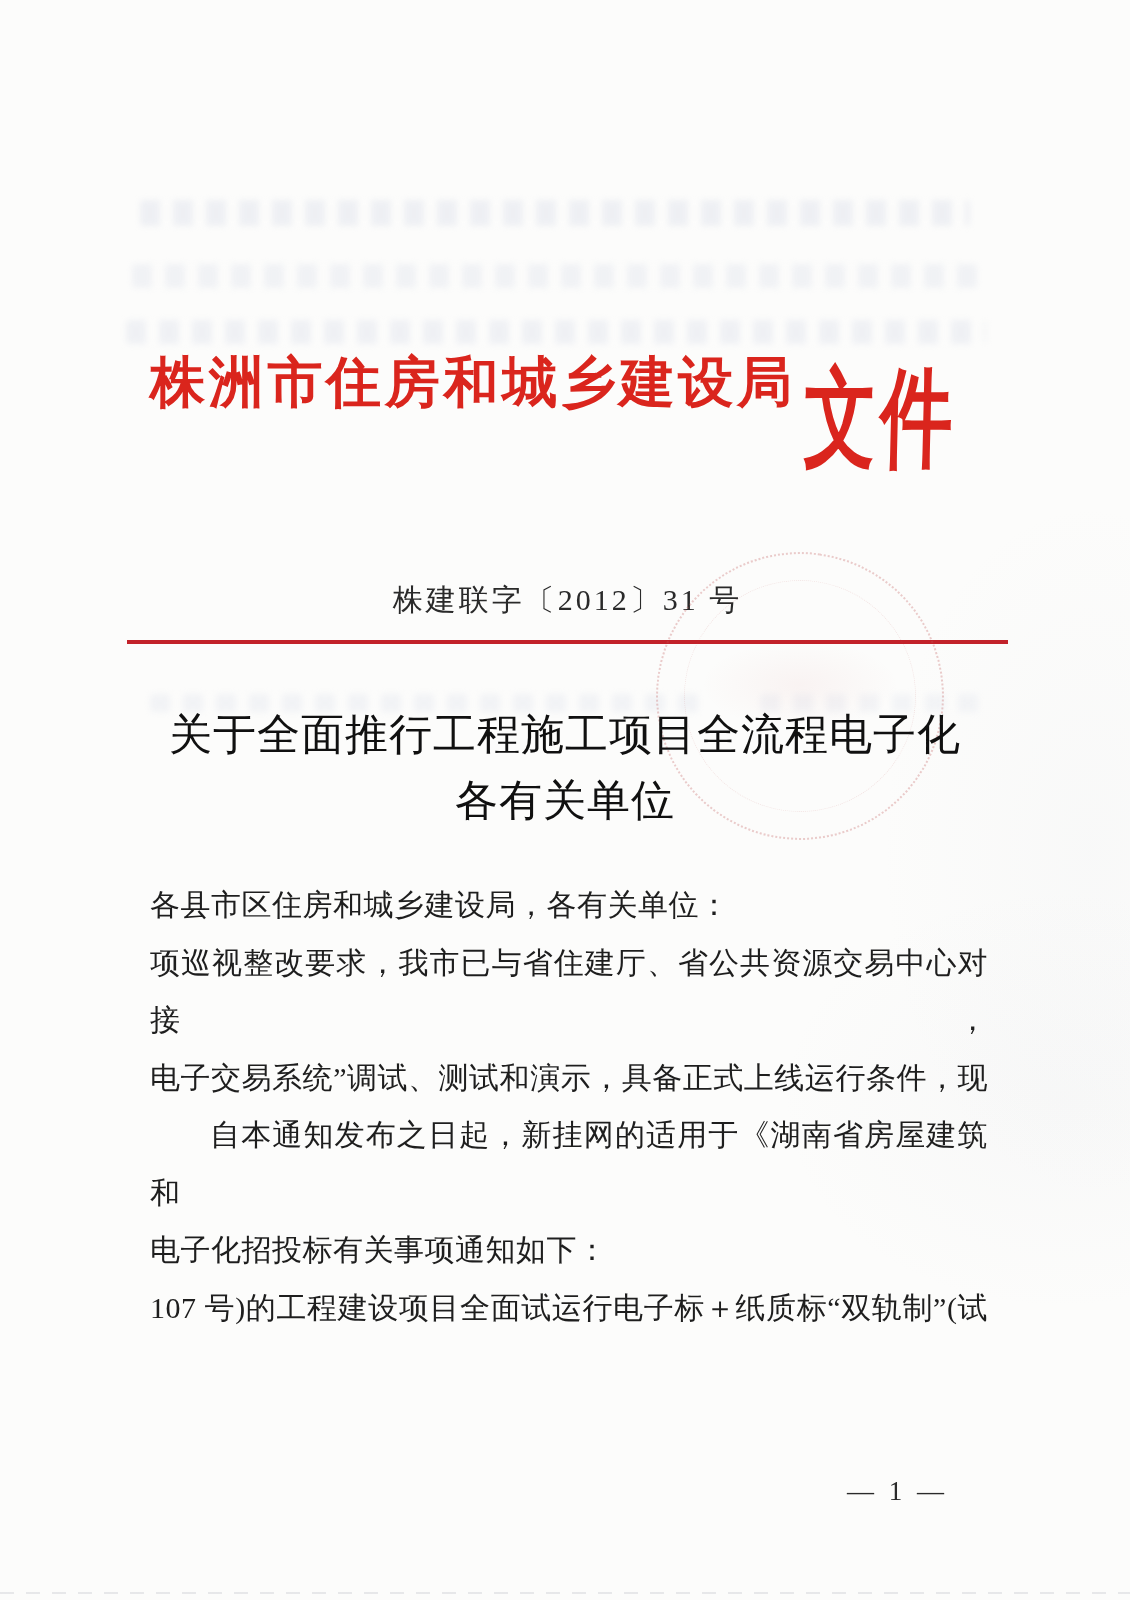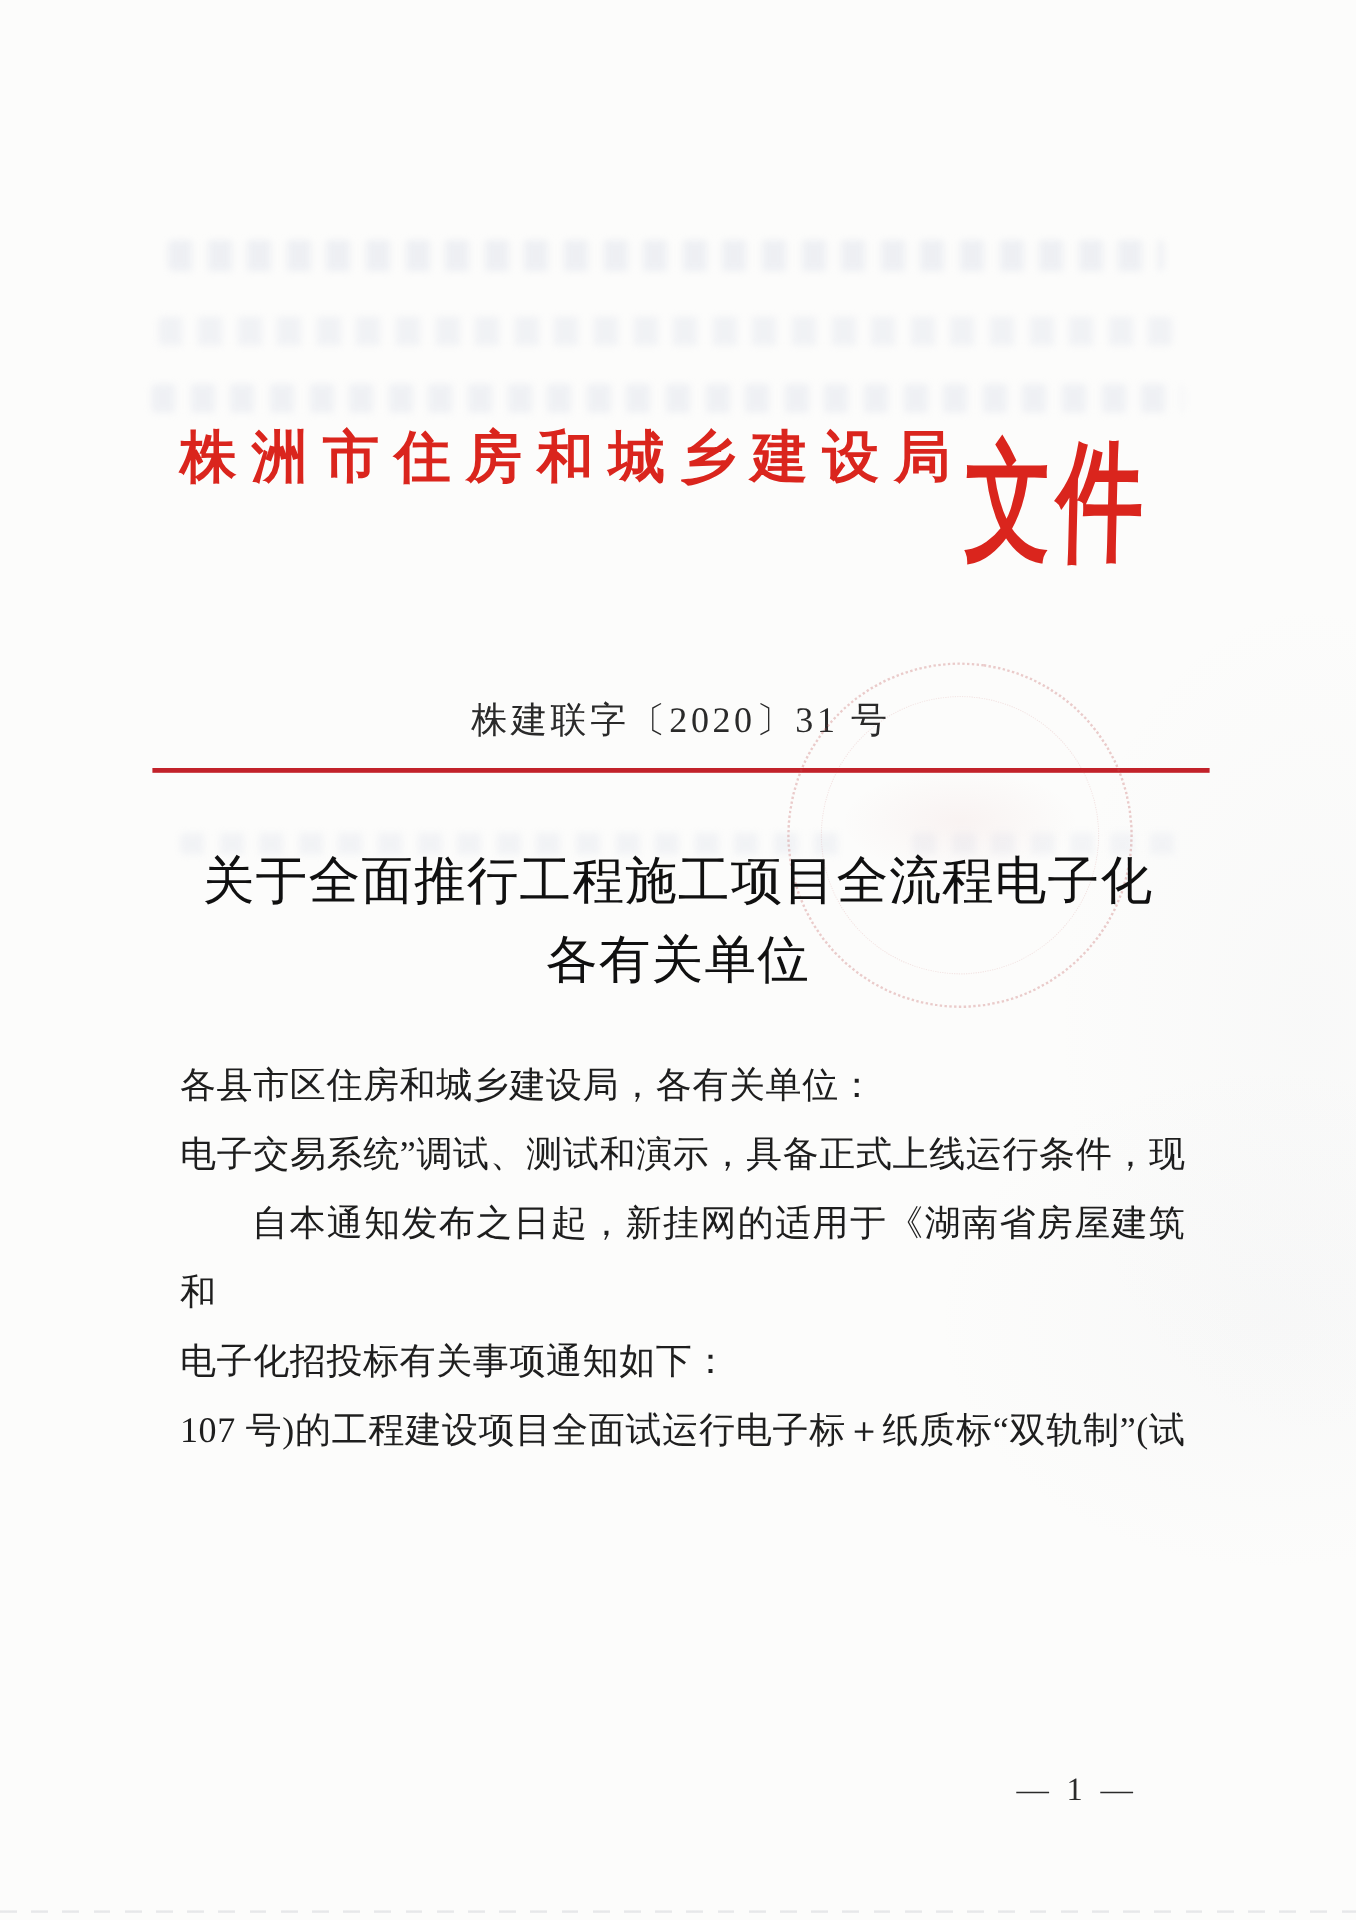--- a/index.html
+++ b/index.html
@@ -34,21 +34,21 @@
   .ghost-1{left:140px;top:200px;width:830px;height:26px;}
   .ghost-2{left:132px;top:264px;width:845px;height:24px;opacity:.45;}
   .ghost-3{left:126px;top:320px;width:860px;height:24px;opacity:.5;}
   .ghost-4{left:150px;top:694px;width:560px;height:18px;opacity:.4;}
   .ghost-5{left:760px;top:694px;width:230px;height:18px;opacity:.35;}
 
   
   .org-lines{
     position:absolute;left:150px;top:346px;width:642px;
     color:var(--header-red);
-    font-size:47px;font-weight:700;
+    font-size:55px;font-weight:700;
     line-height:73px;
     text-align:justify;
   }
   .org-line{
     text-align:justify;text-align-last:justify;
     white-space:nowrap;display:block;width:100%;
   }
   .doc-type{
     position:absolute;left:806px;top:338px;
     color:var(--header-red);
@@ -129,34 +129,35 @@
   <div class="ghost-row ghost-2"></div>
   <div class="ghost-row ghost-3"></div>
   <div class="ghost-row ghost-4"></div>
   <div class="ghost-row ghost-5"></div>
 
   <div class="org-lines">
     <span class="org-line">株洲市住房和城乡建设局</span>
   </div>
   <div class="doc-type">文件</div>
 
-  <div class="doc-number">株建联字〔2020〕31 号</div>
+  <div class="doc-number">株建联字〔2012〕31 号</div>
 
   <div class="red-rule"></div>
 
   <div class="seal"></div>
   <div class="seal-smudge"></div>
 
   <div class="title">
     <div>关于全面推行工程施工项目全流程电子化</div>
     <div>各有关单位</div>
   </div>
 
   <div class="body">
       <div class="body-line">各县市区住房和城乡建设局，各有关单位：</div>
+      <div class="body-line fill">项巡视整改要求，我市已与省住建厅、省公共资源交易中心对接，</div>
       <div class="body-line fill">电子交易系统”调试、测试和演示，具备正式上线运行条件，现</div>
       <div class="body-line indent fill">自本通知发布之日起，新挂网的适用于《湖南省房屋建筑和</div>
       <div class="body-line">电子化招投标有关事项通知如下：</div>
       <div class="body-line fill">107 号)的工程建设项目全面试运行电子标＋纸质标“双轨制”(试</div>
     </div>
 
   <div class="page-number">— 1 —</div>
 
   <div class="scan-edge"></div>
 

